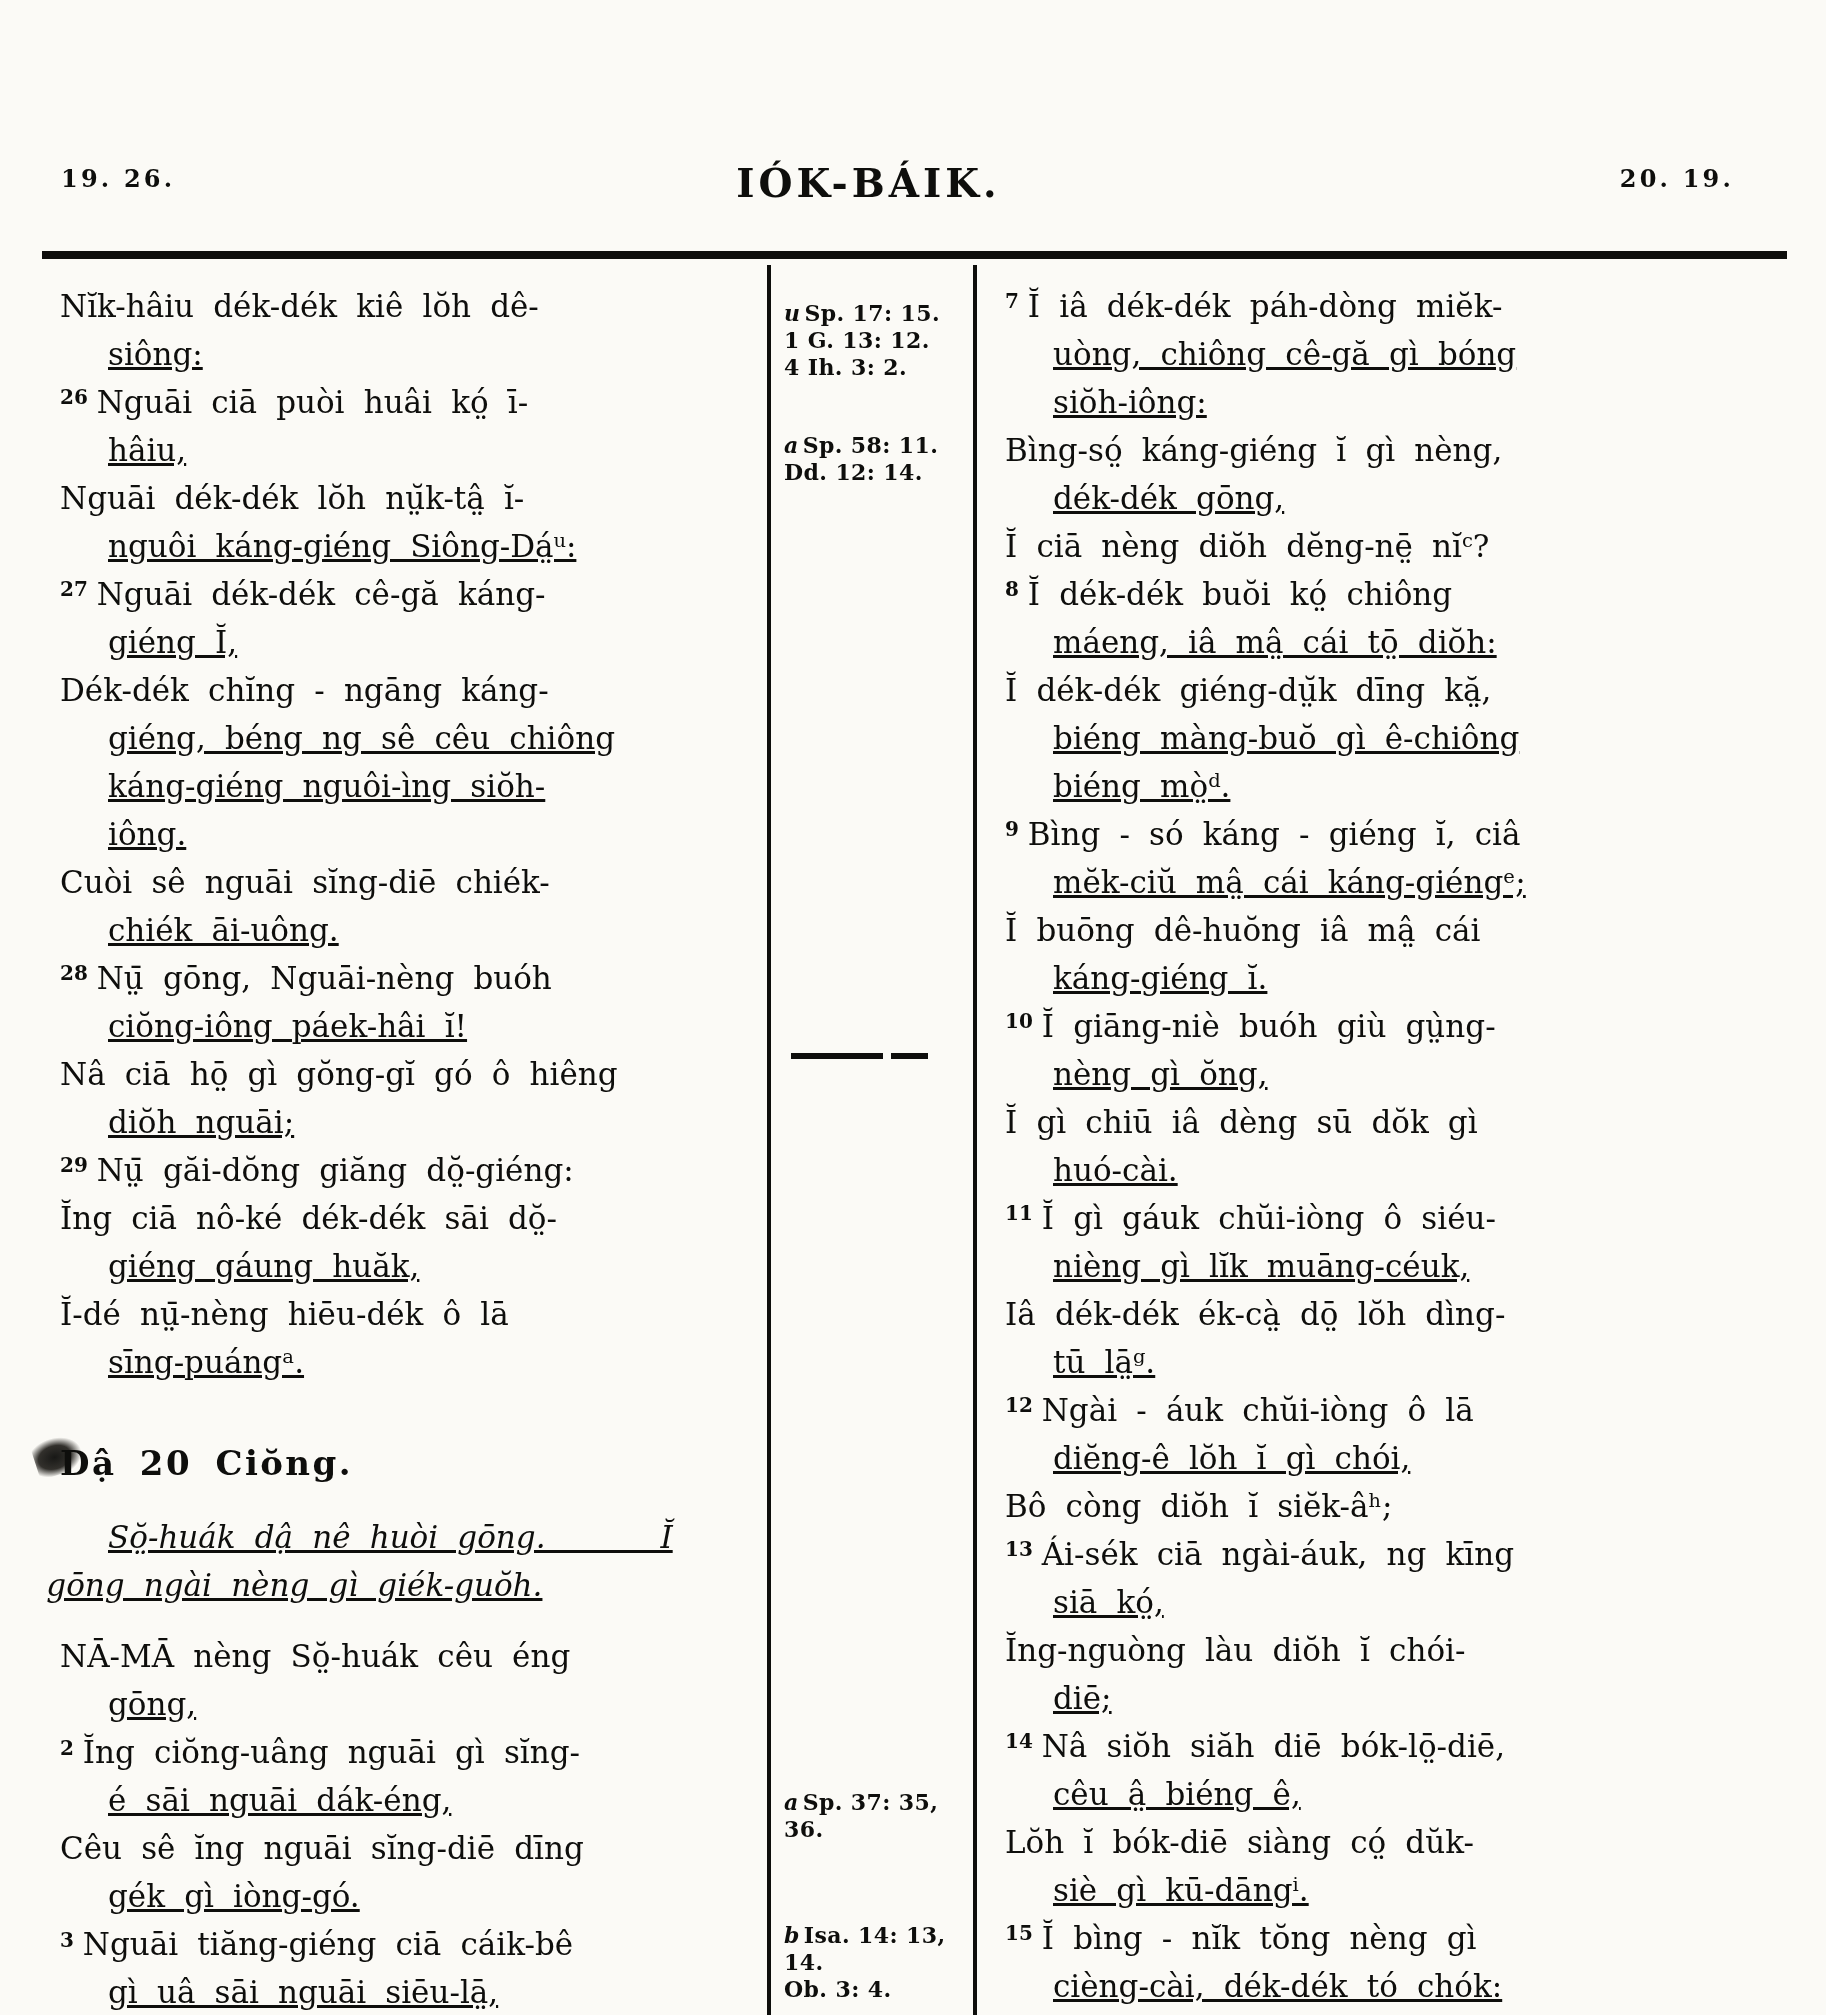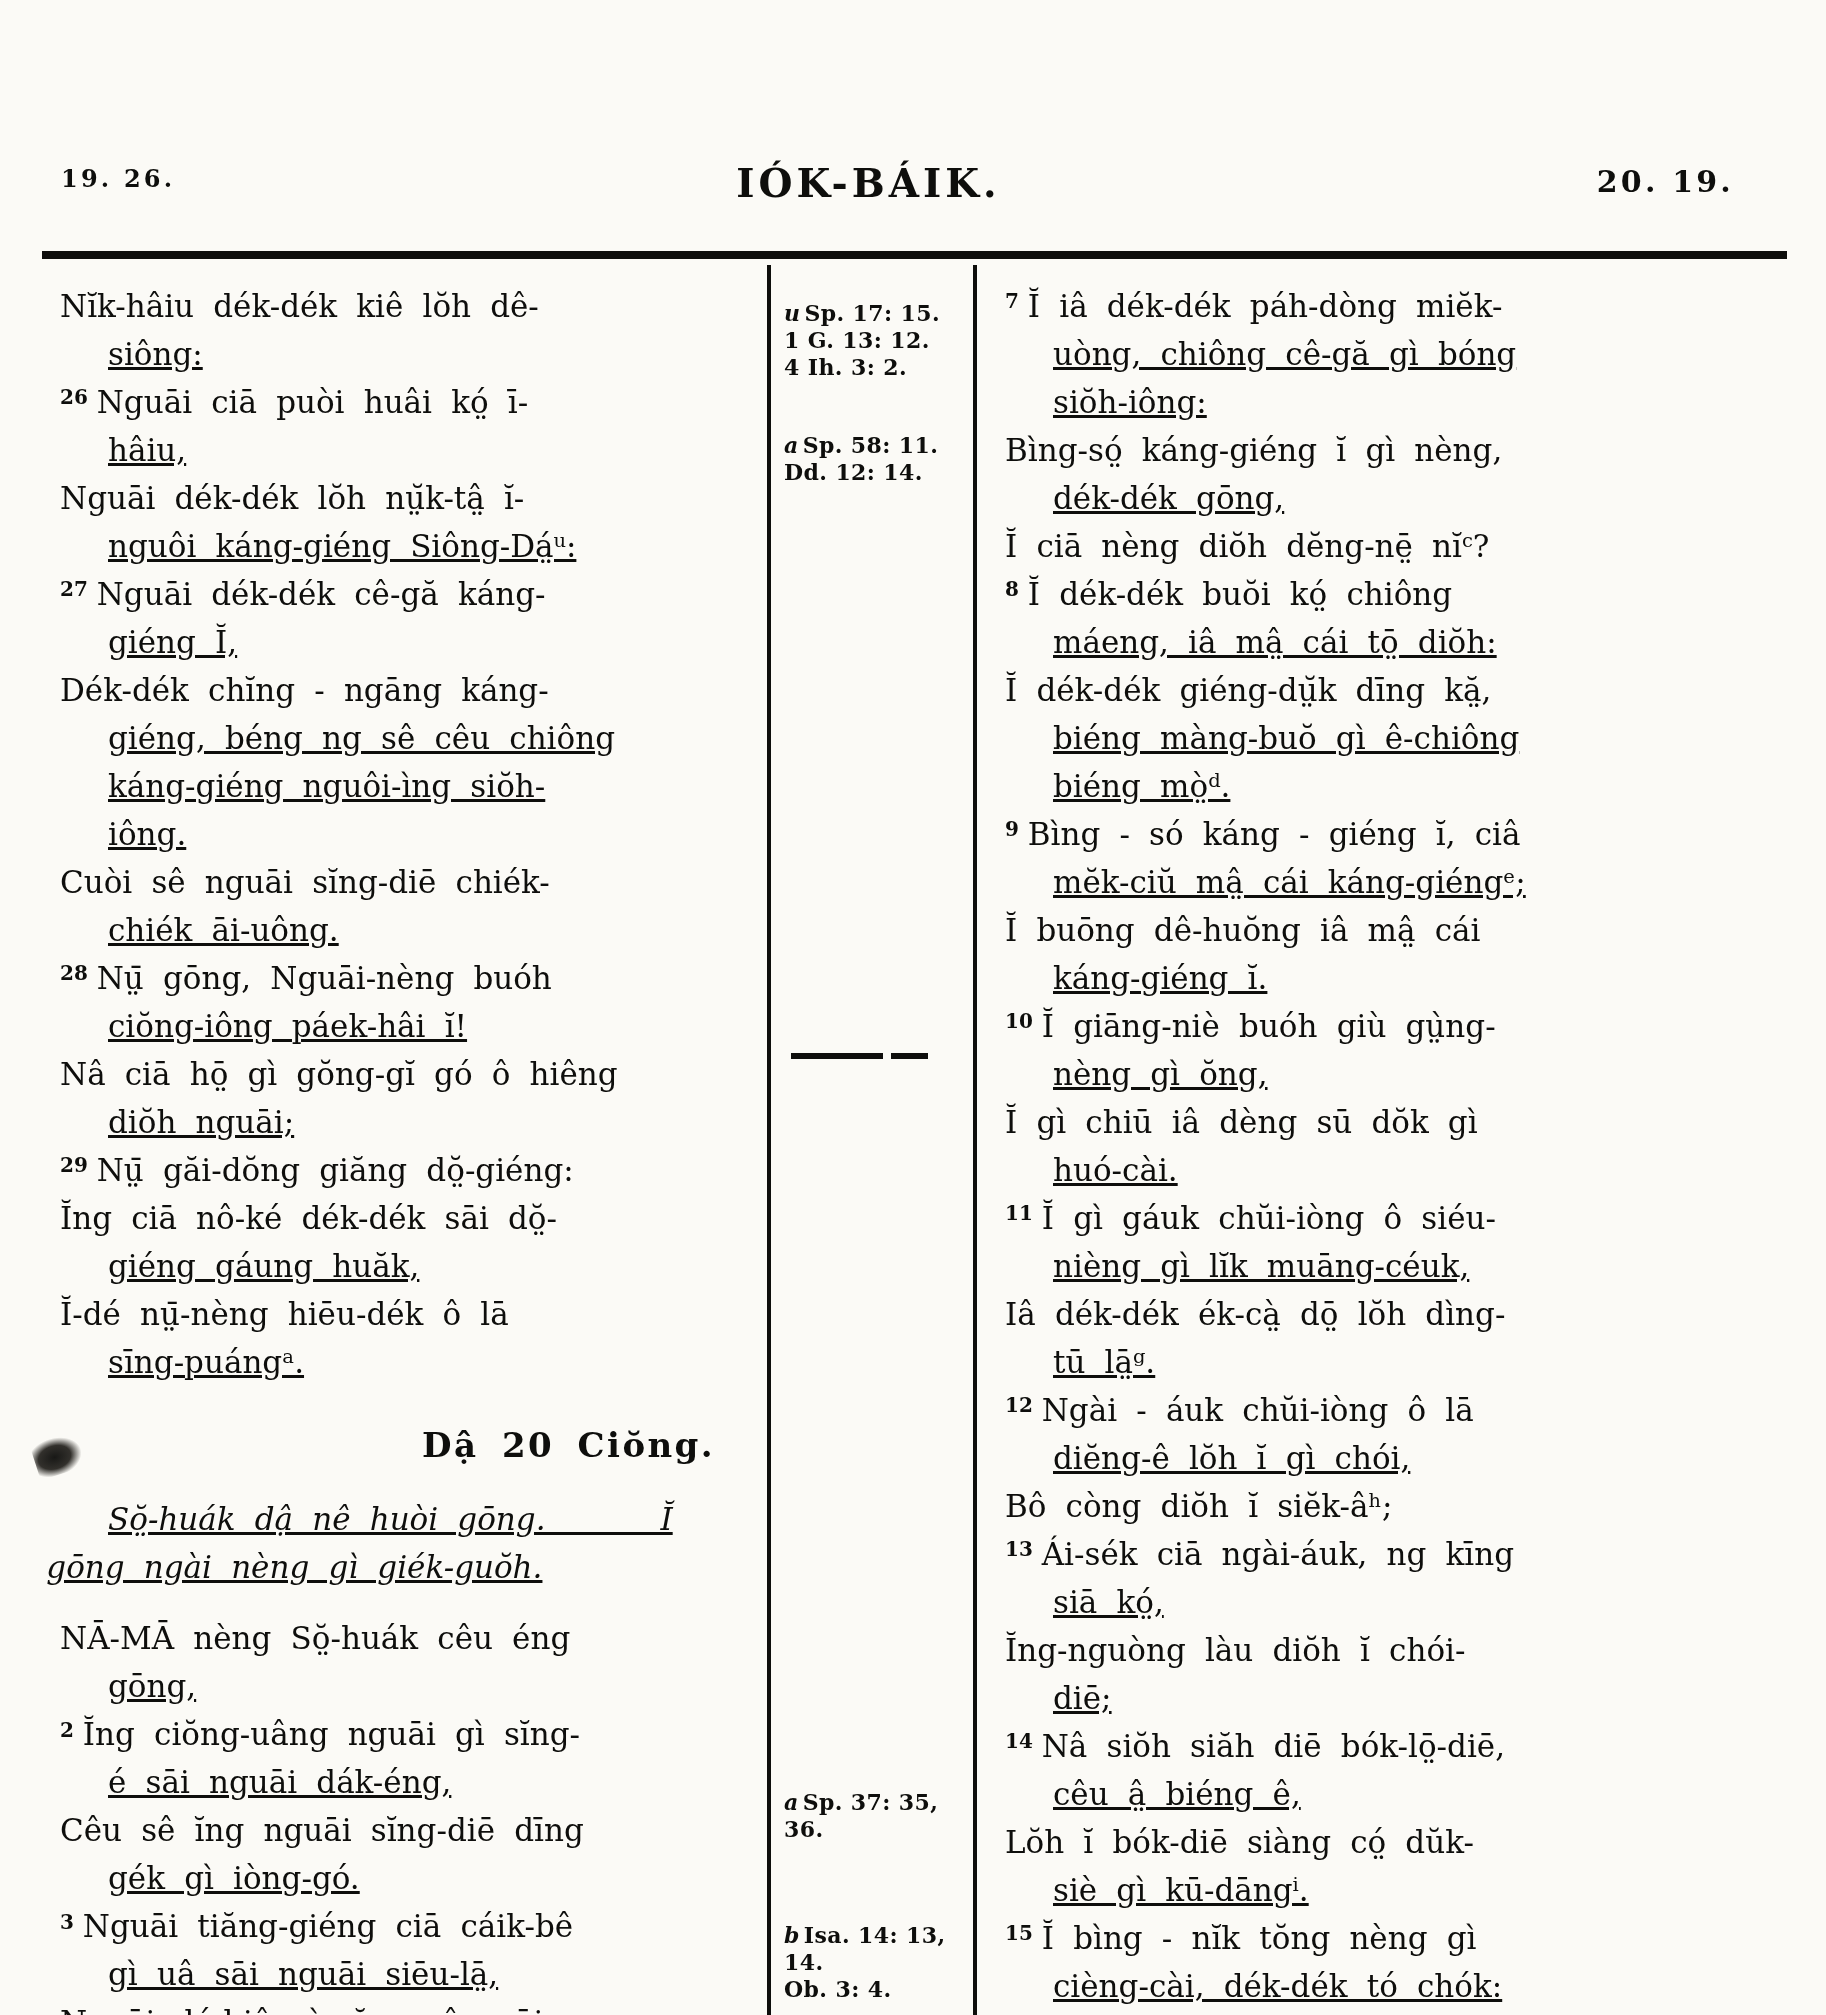--- a/index.html
+++ b/index.html
@@ -4,34 +4,34 @@
 <style>
   html,body{margin:0;padding:0;}
   body{
     width:1827px;height:2875px;overflow:hidden;position:relative;
     background:#fbfaf6;color:#0e0e0c;
     font-family:"DejaVu Serif","Liberation Serif",serif;
   }
   .page{position:absolute;inset:0;}
   .hdr-left{position:absolute;top:164px;left:61px;font-size:24px;font-weight:700;letter-spacing:3.2px;}
   .hdr-title{position:absolute;top:160px;left:0;width:1737px;text-align:center;font-size:39px;font-weight:700;letter-spacing:4px;}
-  .hdr-right{position:absolute;top:164px;right:93px;font-size:30px;font-weight:700;letter-spacing:3.2px;}
+  .hdr-right{position:absolute;top:164px;right:93px;font-size:24px;font-weight:700;letter-spacing:3.2px;}
   .hrule{position:absolute;top:251px;left:42px;width:1745px;height:8px;background:#0e0e0c;}
   .vrule{position:absolute;top:265px;width:3.6px;background:#0e0e0c;}
   #vrule-l{left:767px;height:2442px;}
   #vrule-r{left:973px;height:2470px;}
   .col{position:absolute;top:282px;font-size:31px;line-height:48px;word-spacing:0.30em;}
   #col-left{left:60px;width:703px;}
   #col-right{left:1005px;width:786px;}
   .ln{white-space:nowrap;}
   .ind{margin-left:48px;text-decoration:underline;}
   .out{margin-left:-13.7px;text-decoration:underline;}
   .pre{white-space:pre;}
   .vn{font-size:20px;font-weight:700;vertical-align:8.9px;margin-right:8.9px;line-height:0;display:inline-block;}
-  .heading{font-weight:700;font-size:34px;text-align:right;margin:35px 48px 26px 0;letter-spacing:2.4px;white-space:nowrap;}
+  .heading{font-weight:700;font-size:34px;text-align:left;margin:53px 48px 26px 0;letter-spacing:2.4px;white-space:nowrap;}
   .summary{margin-bottom:23.4px;}
   .summary .ln{font-style:italic;}
   .refgroup{position:absolute;left:784px;width:183px;font-size:22px;line-height:27px;font-weight:700;letter-spacing:0.4px;}
   .refgroup .ln{white-space:nowrap;}
   .mk{font-style:italic;margin-right:4px;}
   .refdash{position:absolute;top:1053px;height:5.6px;background:#0e0e0c;}
   .refdash-a{left:791px;width:92px;}
   .refdash-b{left:891px;width:37px;}
   .smudge{position:absolute;left:34px;top:1437px;width:48px;height:37px;
     background:radial-gradient(ellipse at 42% 52%, #181816 0%, #32302c 42%, rgba(50,48,44,0) 70%);

